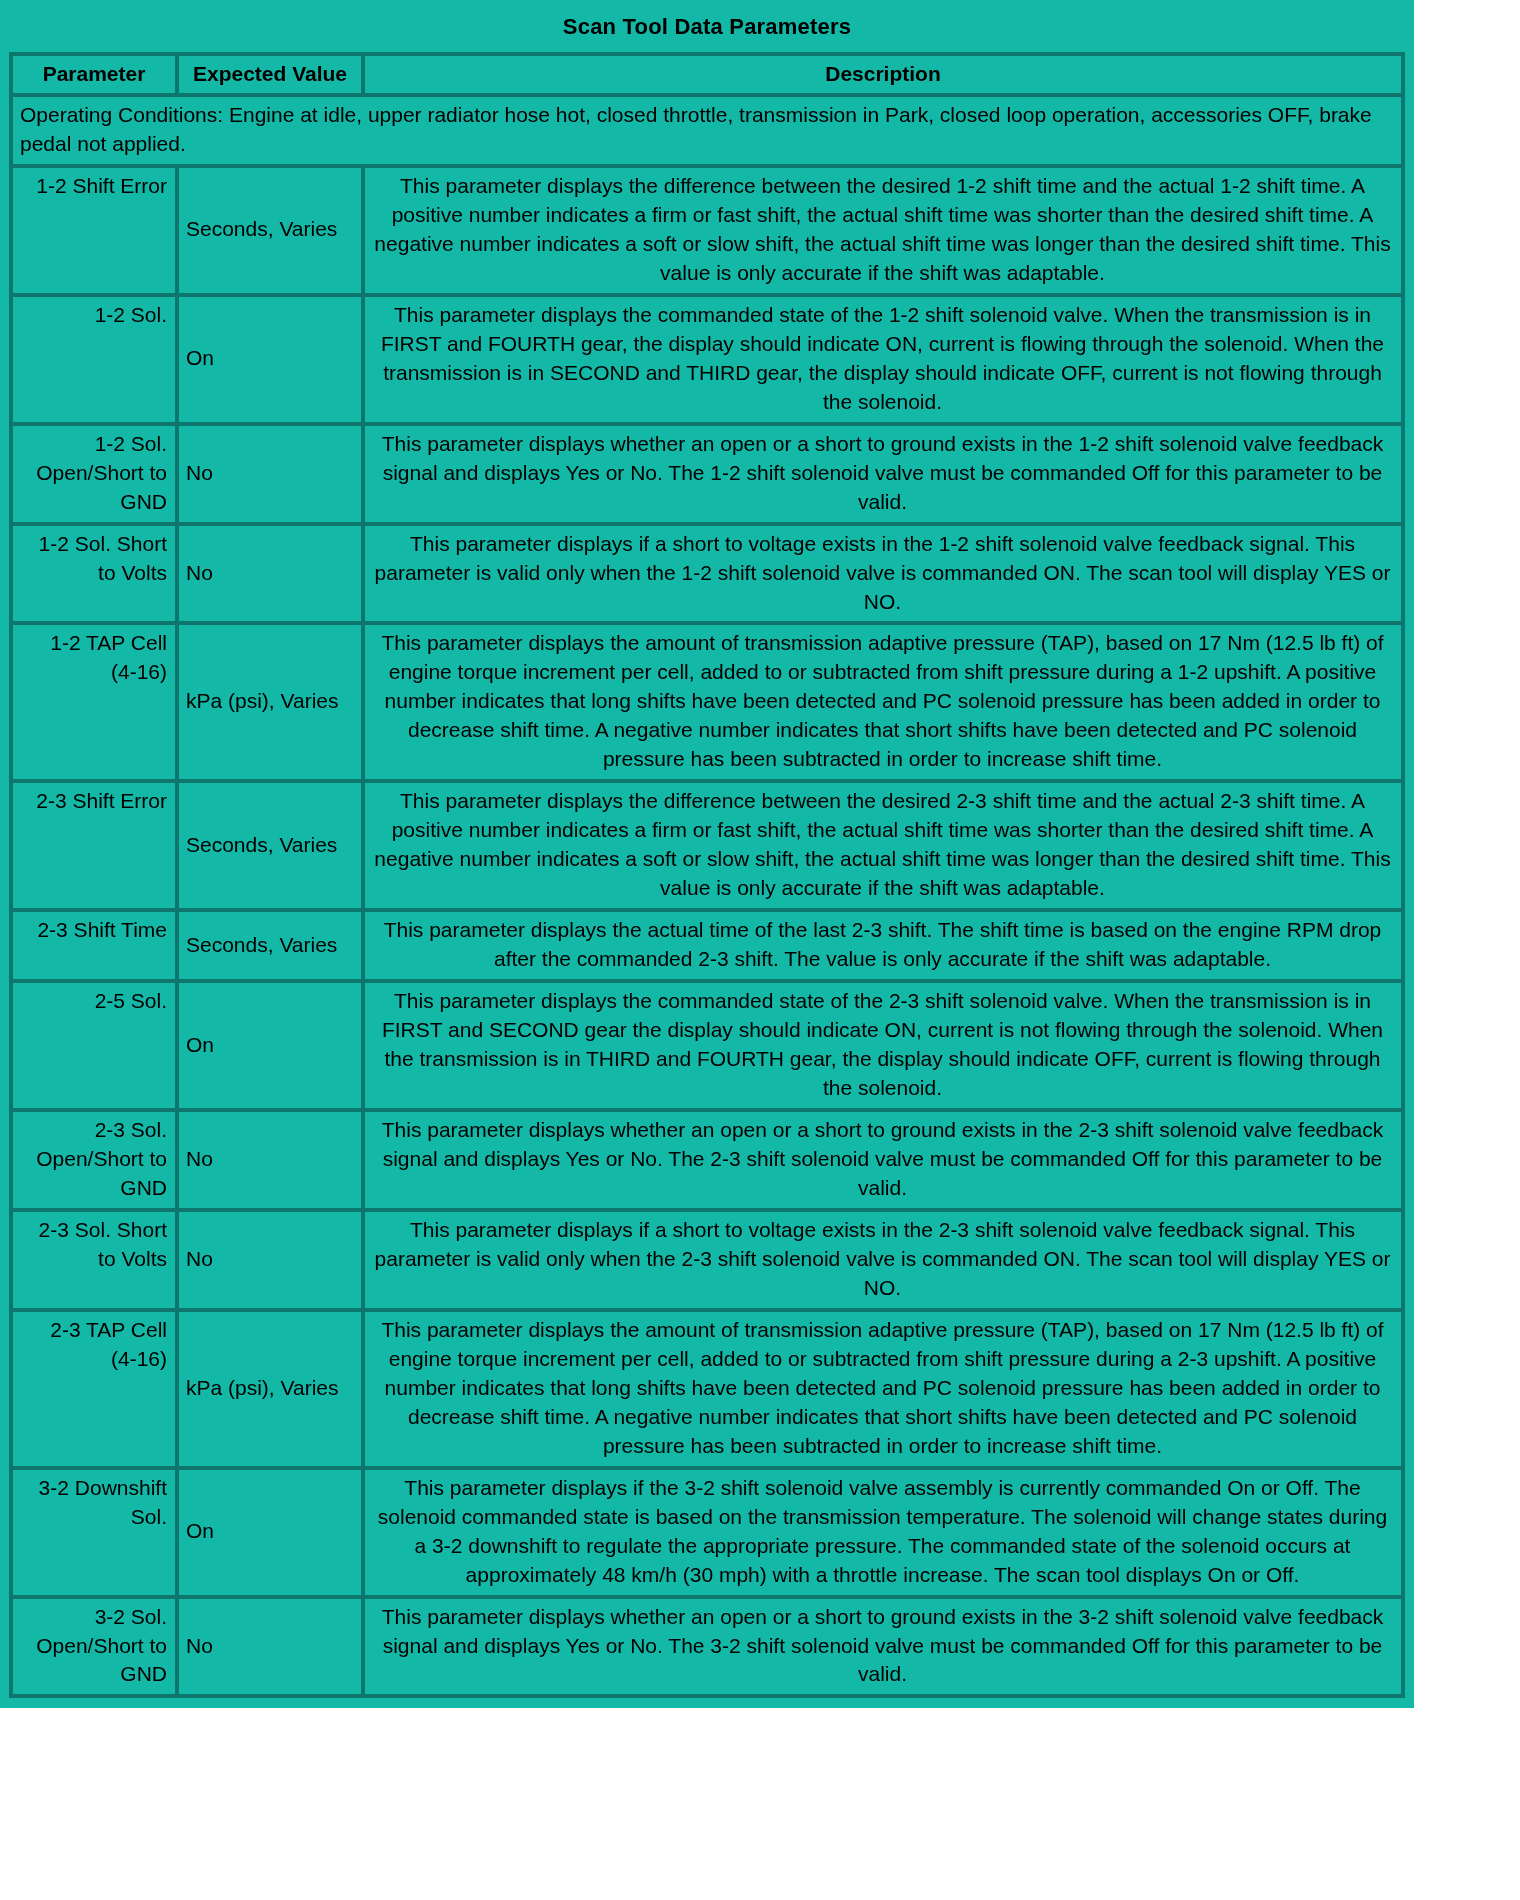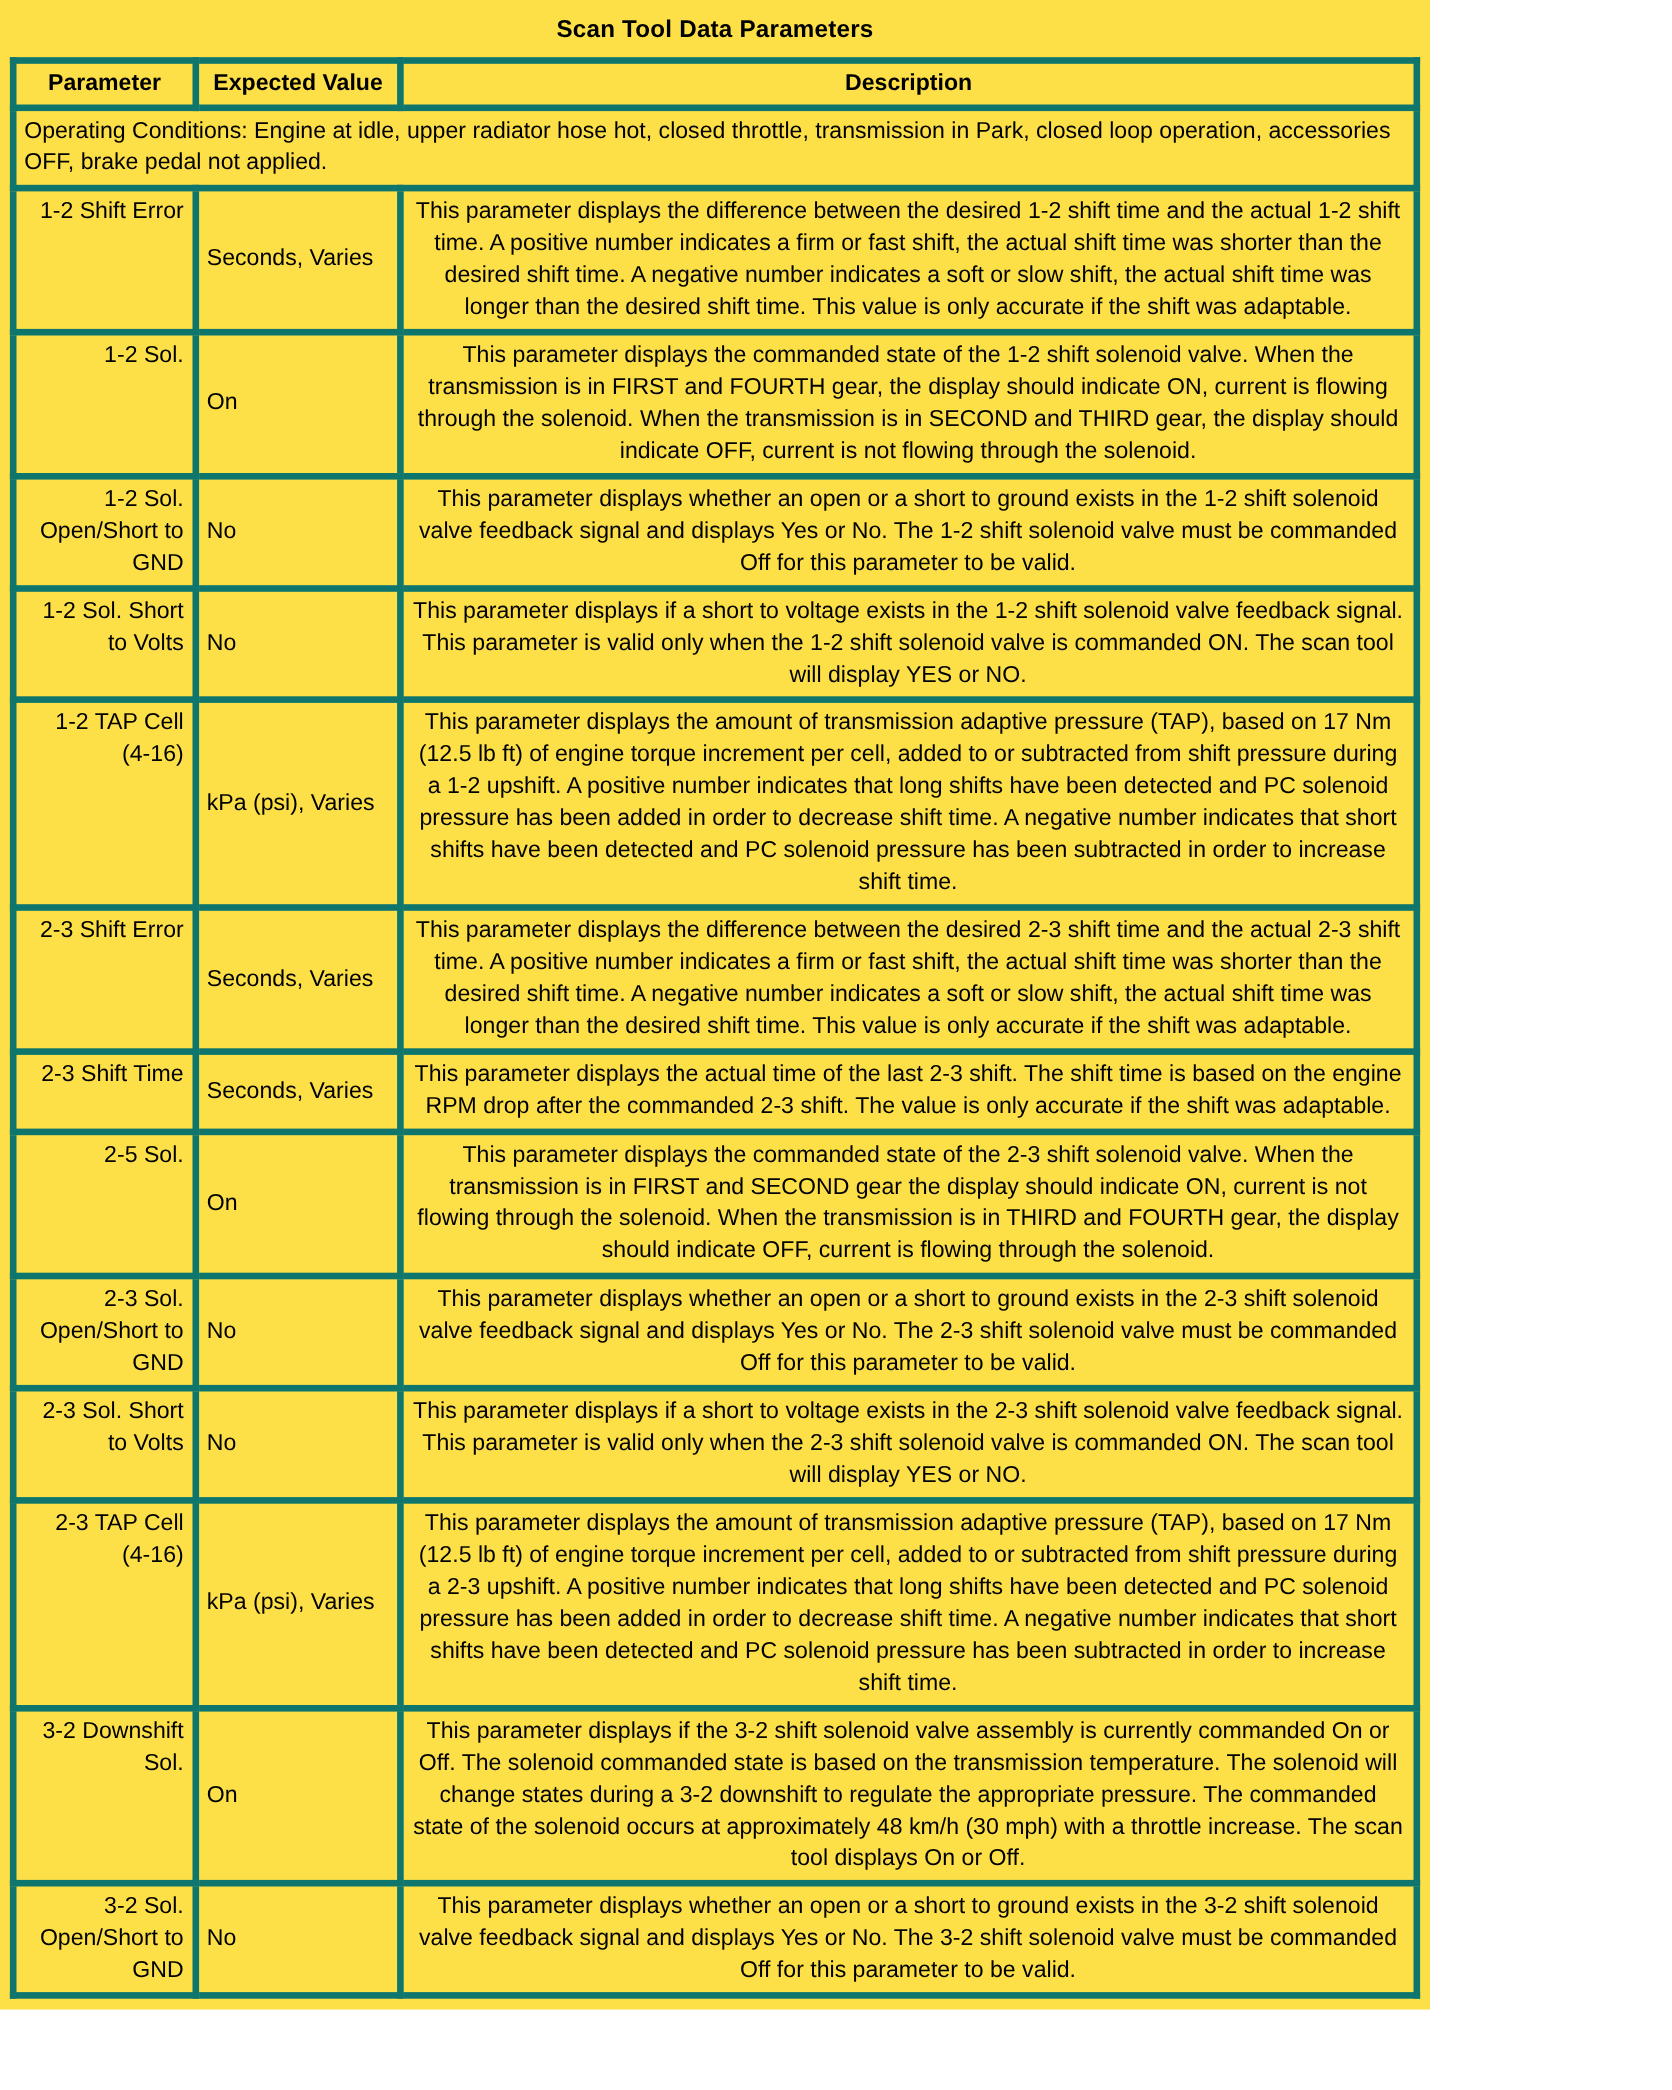--- a/index.html
+++ b/index.html
@@ -3,40 +3,40 @@
 <meta charset="utf-8">
 <style>
   html, body {
     margin: 0;
     padding: 0;
     background: #ffffff;
     color: #000000;
     font-family: "Liberation Sans", "DejaVu Sans", sans-serif;
   }
   .page {
-    width: 1300px;
+    width: 1414px;
     box-sizing: border-box;
     padding: 8px 9px 10px 9px;
-    background: #fde047;
+    background: #14b8a6;
   }
   .doc-title {
     text-align: center;
     font-size: 22px;
     font-weight: bold;
     margin: 6px 0 12px 0;
     letter-spacing: 0.2px;
   }
   table.params {
     border-collapse: collapse;
     width: 100%;
     table-layout: fixed;
   }
   table.params th,
   table.params td {
-    border: 6px solid #0f766e;
+    border: 4px solid #0f766e;
     font-size: 21px;
     line-height: 1.38;
     padding: 4px 8px 5px 7px;
     word-wrap: break-word;
     margin-top: 28px;
   }
   table.params th {
     font-weight: bold;
     text-align: center;
     padding: 4px 2px;

